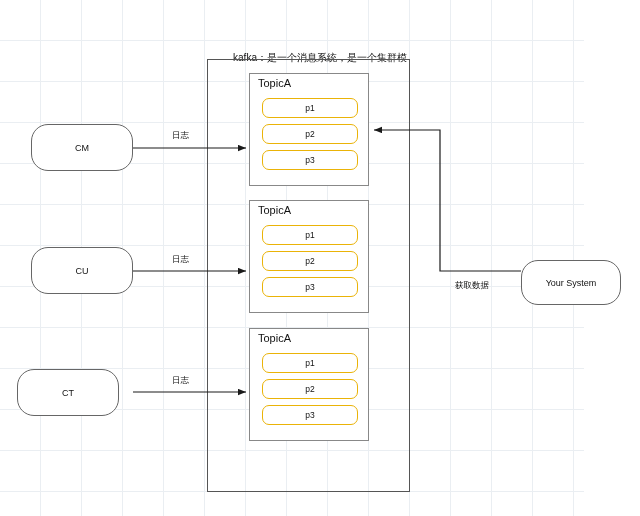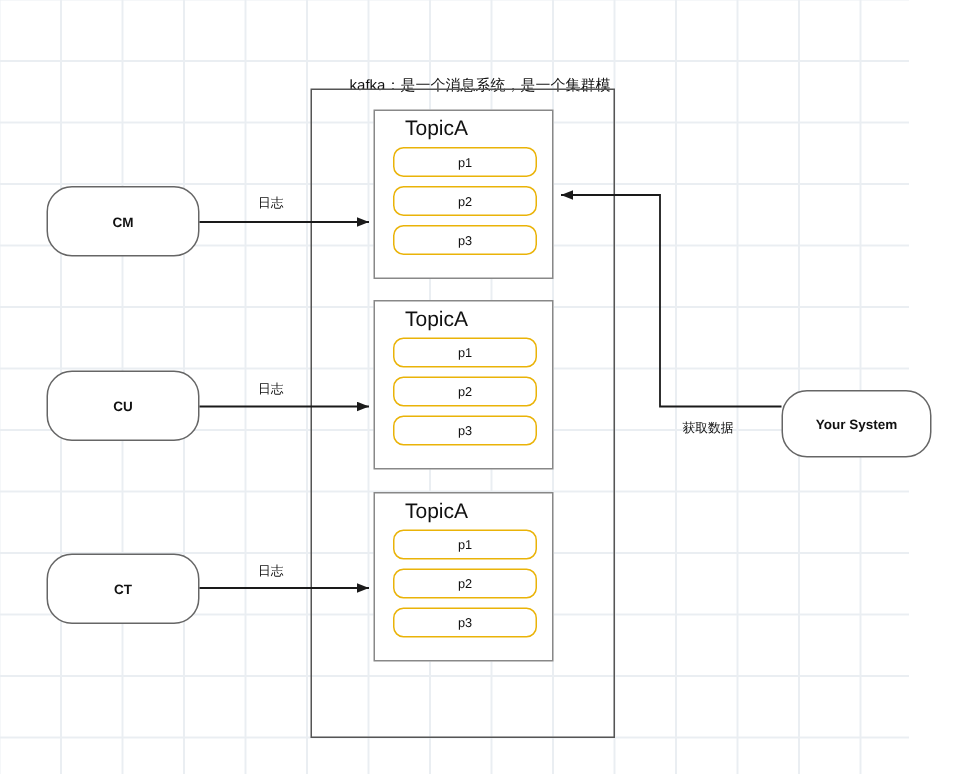--- a/index.html
+++ b/index.html
@@ -17,54 +17,52 @@
   #canvas {
     position: relative;
     width: 584px;
     height: 516px;
     background-color: #ffffff;
     background-image:
       linear-gradient(to right, #eaeef2 1px, transparent 1px),
       linear-gradient(to bottom, #eaeef2 1px, transparent 1px);
     background-size: 41px 41px;
     background-position: -1px -1px;
-    padding-left: 22px;
   }
   .node {
     position: absolute;
     box-sizing: border-box;
     background: #ffffff;
     border: 1px solid #666666;
     display: flex;
     align-items: center;
     justify-content: center;
     font-size: 9px;
     color: #111111;
   }
   .rounded {
     border-radius: 17px;
-    font-weight: bold;
   }
   .kafka-box {
     position: absolute;
     box-sizing: border-box;
     border: 1px solid #555555;
     background: transparent;
   }
   .topic-box {
     position: absolute;
     box-sizing: border-box;
     border: 1px solid #888888;
     background: #ffffff;
   }
   .topic-label {
     position: absolute;
     top: 3px;
-    left: 20px;
-    font-size: 14px;
+    left: 8px;
+    font-size: 11px;
     color: #111111;
   }
   .partition {
     position: absolute;
     box-sizing: border-box;
     border: 1px solid #eab308;
     border-radius: 7px;
     background: #ffffff;
     display: flex;
     align-items: center;
@@ -123,21 +121,21 @@
 
   <div class="topic-box" style="left:249px; top:328px; width:120px; height:113px;">
     <div class="topic-label">TopicA</div>
     <div class="partition" style="left:12px; top:24px; width:96px; height:20px;">p1</div>
     <div class="partition" style="left:12px; top:50px; width:96px; height:20px;">p2</div>
     <div class="partition" style="left:12px; top:76px; width:96px; height:20px;">p3</div>
   </div>
 
   <div class="node rounded" style="left:31px; top:124px; width:102px; height:47px;">CM</div>
   <div class="node rounded" style="left:31px; top:247px; width:102px; height:47px;">CU</div>
-  <div class="node rounded" style="left:31px; top:369px; width:102px; height:47px;">CT</div>
+  <div class="node rounded" style="left:17px; top:369px; width:102px; height:47px;">CT</div>
 
   <div class="node rounded" style="left:521px; top:249px; width:100px; height:45px;margin-top:11px;">Your System</div>
 
   <div class="edge-label" style="left:172px; top:130px;">日志</div>
   <div class="edge-label" style="left:172px; top:254px;">日志</div>
   <div class="edge-label" style="left:172px; top:375px;">日志</div>
   <div class="edge-label" style="left:455px; top:248px;margin-top:32px;">获取数据</div>
 
   <svg class="overlay" viewBox="0 0 640 516">
     <defs>

